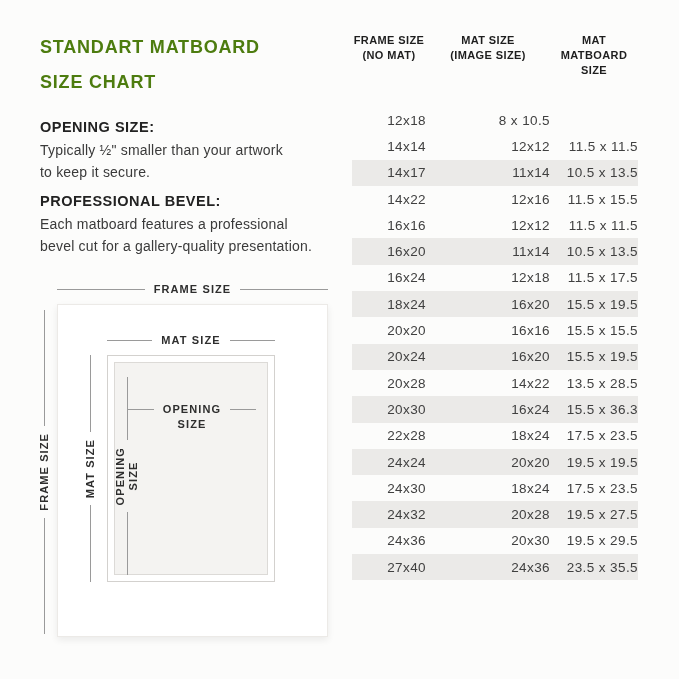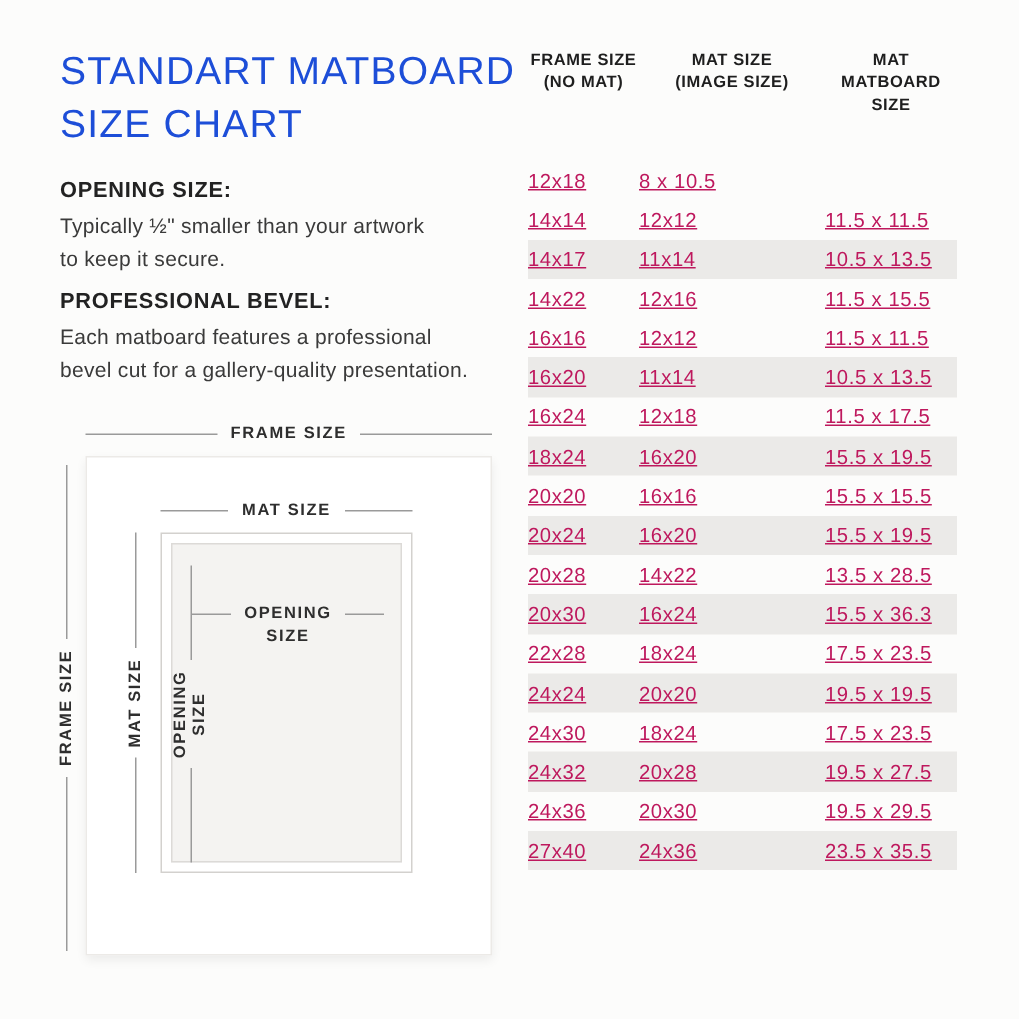--- a/index.html
+++ b/index.html
@@ -9,22 +9,22 @@
     background:#fcfcfb;
     color:#1c1c1c;
     position:relative;
     overflow:hidden;
   }
   .page { position:absolute; inset:0; }
 
   
   .title {
     position:absolute; left:40px; top:30px;
-    font-size:26px; font-weight:normal; letter-spacing:0.8px;
-    line-height:35px; color:#1d4ed8; white-space:pre-line;
+    font-size:18px; font-weight:bold; letter-spacing:0.8px;
+    line-height:35px; color:#4d7c0f; white-space:pre-line;
   }
   .section { position:absolute; left:40px; width:305px; }
   .section-1 { top:119px; }
   .section-2 { top:193px; }
   .section h2 {
     font-size:14.5px; font-weight:bold; letter-spacing:0.5px;
     color:#222; margin-bottom:4px;
   }
   .section p {
     font-size:14px; letter-spacing:0.2px; line-height:22px;
@@ -76,23 +76,22 @@
   .size-table { position:absolute; left:352px; top:33px; width:286px; }
   .t-grid { display:grid; grid-template-columns:74px 124px 88px; }
   .t-head-cell {
     text-align:center; font-size:11px; font-weight:bold;
     letter-spacing:0.4px; line-height:15px; color:#1e1e1e;
   }
   .t-rows { margin-top:29px; }
   .t-row { height:26.3px; align-items:center; }
   .t-row.alt { background:#ebeae8; }
   .t-cell {
-    text-align:left; font-size:13.5px; letter-spacing:0.4px;
-    color:#be185d;
-    text-decoration:underline;
+    text-align:right; font-size:13.5px; letter-spacing:0.4px;
+    color:#404040;
   }
 </style>
 </head>
 <body>
 
 <div class="page">
 
   <h1 class="title">STANDART MATBOARD
 SIZE CHART</h1>
 

